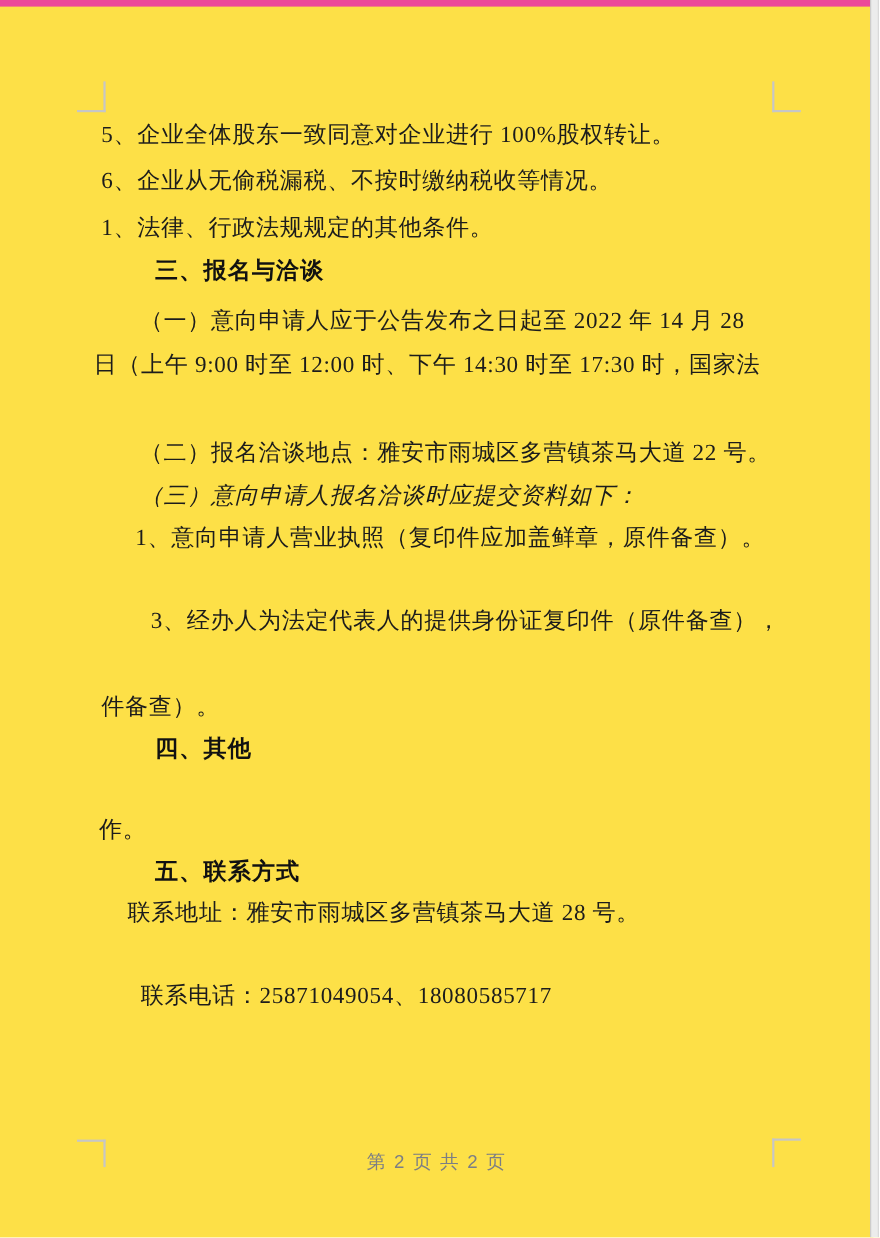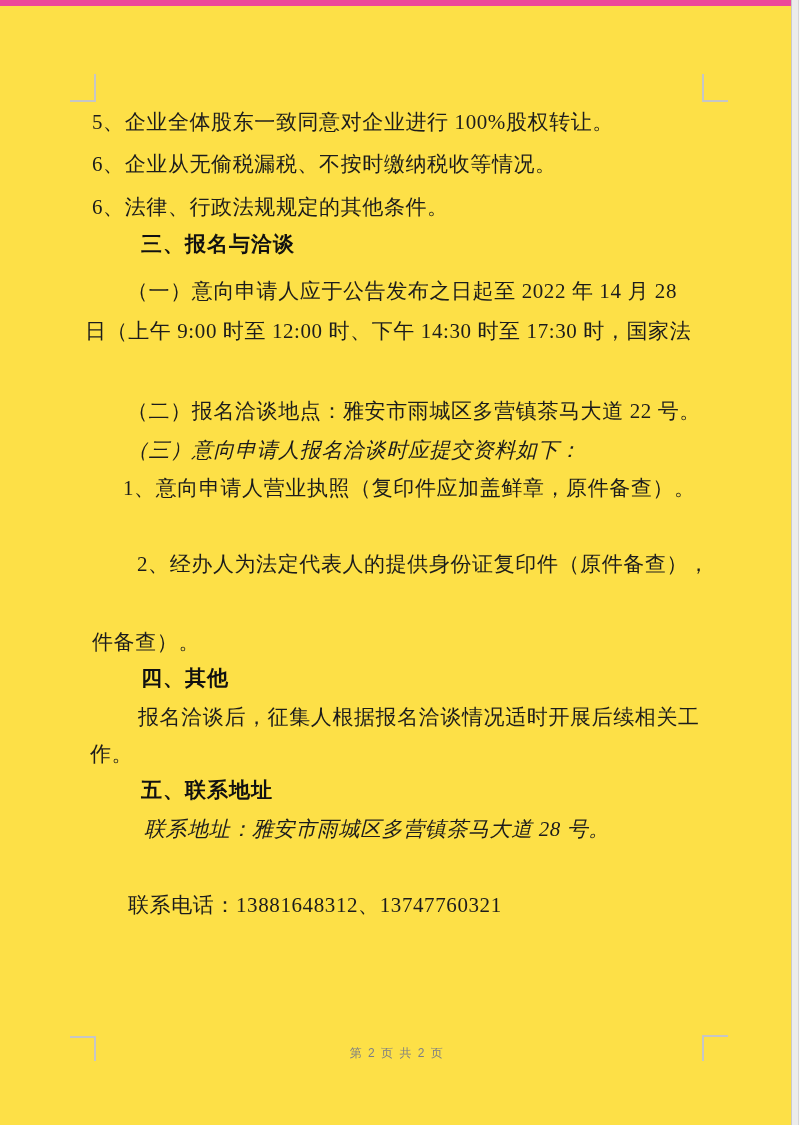--- a/index.html
+++ b/index.html
@@ -28,32 +28,32 @@
   
   .line {
     position: absolute;
     white-space: nowrap;
     font-size: 21px;
     line-height: 26px;
     color: #1c1c1c;
     letter-spacing: 0.6px;
   }
   .line.heading {
-    font-family: Liberation Mono, monospace;
+    font-family: Liberation Serif, serif;
     font-weight: bold;
     color: #111111;
     letter-spacing: 1px;
   }
   .footer-line {
     position: absolute;
     left: 0;
     width: 794px;
     text-align: center;
     font-family: "Liberation Sans", "DejaVu Sans", sans-serif;
-    font-size: 12px;
+    font-size: 17px;
     color: #7b7e85;
     letter-spacing: 1.5px;
   }
   
   .mark { position: absolute; }
   .mark .h { position: absolute; height: 2px; background: #c6c6c6; }
   .mark .v { position: absolute; width: 2px;  background: #c6c6c6; }
   
   .scroll-strip {
     position: absolute;
@@ -85,43 +85,42 @@
       <div class="h" style="left:70px; top:1030px; width:26px;"></div>
       <div class="v" style="left:94px; top:1030px; height:25px;"></div>
     </div>
     <div class="mark">
       <div class="h" style="left:702px; top:1029px; width:26px;"></div>
       <div class="v" style="left:702px; top:1029px; height:26px;"></div>
     </div>
 
     <div class="line" style="left:92px;  top:103px;">5、企业全体股东一致同意对企业进行 100%股权转让。</div>
     <div class="line" style="left:92px;  top:145px;">6、企业从无偷税漏税、不按时缴纳税收等情况。</div>
-    <div class="line" style="left:92px;  top:188px;">6、法律、行政法规规定的其他条件。</div>
+    <div class="line" style="left:92px;  top:188px;">1、法律、行政法规规定的其他条件。</div>
 
     <div class="line heading" style="left:141px; top:227px;">三、报名与洽谈</div>
 
     <div class="line" style="left:127px; top:272px;">（一）意向申请人应于公告发布之日起至 2022 年 14 月 28</div>
     <div class="line" style="left:85px;  top:312px;text-align:right;">日（上午 9:00 时至 12:00 时、下午 14:30 时至 17:30 时，国家法</div>
 
     <div class="line" style="left:127px; top:392px;">（二）报名洽谈地点：雅安市雨城区多营镇茶马大道 22 号。</div>
     <div class="line" style="left:127px; top:431px;font-style:italic;">（三）意向申请人报名洽谈时应提交资料如下：</div>
 
     <div class="line" style="left:123px; top:469px;">1、意向申请人营业执照（复印件应加盖鲜章，原件备查）。</div>
-    <div class="line" style="left:137px; top:545px;">2、经办人为法定代表人的提供身份证复印件（原件备查），</div>
+    <div class="line" style="left:137px; top:545px;">3、经办人为法定代表人的提供身份证复印件（原件备查），</div>
     <div class="line" style="left:92px;  top:623px;">件备查）。</div>
 
     <div class="line heading" style="left:141px; top:661px;">四、其他</div>
 
-    <div class="line" style="left:138px; top:698px;">报名洽谈后，征集人根据报名洽谈情况适时开展后续相关工</div>
     <div class="line" style="left:90px;  top:735px;">作。</div>
 
-    <div class="line heading" style="left:141px; top:773px;">五、联系地址</div>
+    <div class="line heading" style="left:141px; top:773px;">五、联系方式</div>
 
-    <div class="line" style="left:144px; top:810px;font-style:italic;">联系地址：雅安市雨城区多营镇茶马大道 28 号。</div>
-    <div class="line" style="left:128px; top:886px;">联系电话：13881648312、13747760321</div>
+    <div class="line" style="left:116px; top:810px;">联系地址：雅安市雨城区多营镇茶马大道 28 号。</div>
+    <div class="line" style="left:128px; top:886px;">联系电话：25871049054、18080585717</div>
 
     <div class="footer-line" style="top:1039px;">第 2 页 共 2 页</div>
 
   </div>
 
   <div class="scroll-strip"></div>
 
 </div>
 
 </body></html>

